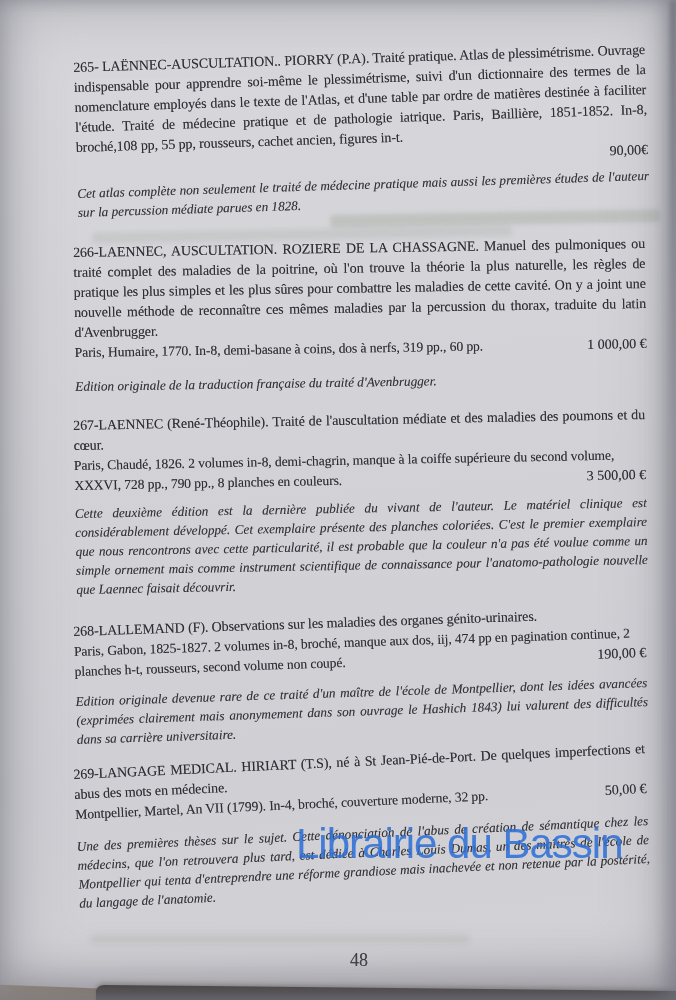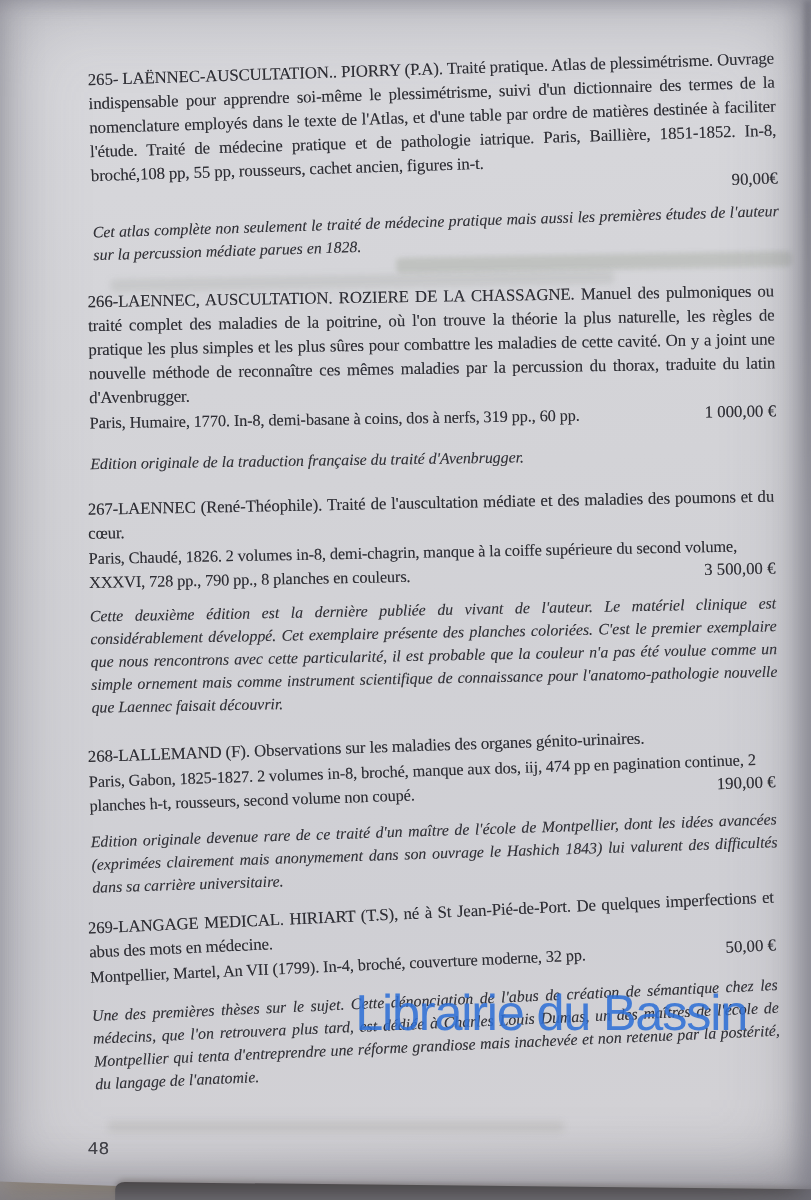--- a/index.html
+++ b/index.html
@@ -25,22 +25,22 @@
         color:#323238;text-shadow:0 0 .5px rgba(45,45,52,.4);}
   .e265{transform:rotate(-1.8deg);margin-top:2px;}
   .e266{transform:rotate(-0.9deg);margin-top:21px;}
   .e266 .note{margin-top:14px;}
   .e267{transform:rotate(-1.1deg);margin-top:20px;}
   .e267 .note{margin-top:8px;}
   .e268{transform:rotate(-1.9deg);margin-top:23px;}
   .e268 .note{margin-top:10px;}
   .e269{transform:rotate(-2.6deg);margin-top:16px;}
   .e269 .note{margin-top:12px;}
-  .pagenum{margin-top:37px;font-size:15px;color:#3a3a40;
-        text-shadow:0 0 .5px rgba(45,45,52,.4);font-family:Liberation Mono, monospace;}
+  .pagenum{margin-top:37px;text-align:center;font-size:18px;color:#3a3a40;
+        text-shadow:0 0 .5px rgba(45,45,52,.4);}
   .watermark{position:absolute;left:296px;top:820px;width:390px;
         font-family:"Liberation Sans","DejaVu Sans",sans-serif;
         font-size:42px;font-weight:400;letter-spacing:-1px;white-space:nowrap;
         color:rgba(47,111,214,.88);}
   .ghost{position:absolute;border-radius:4px;pointer-events:none;}
   .g1{top:212px;left:330px;width:330px;height:13px;background:rgba(118,128,104,.22);filter:blur(2px);transform:rotate(-1deg);}
   .g2{top:229px;left:92px;width:420px;height:11px;background:rgba(124,130,114,.15);filter:blur(2.5px);transform:rotate(-1deg);}
   .g3{top:934px;left:90px;width:380px;height:10px;background:rgba(120,120,110,.13);filter:blur(3px);}
   .edge-bottom{position:absolute;left:96px;right:-6px;bottom:-4px;height:16px;background:#2c2823;
         transform:rotate(0.6deg);border-radius:8px 0 0 0/6px;

